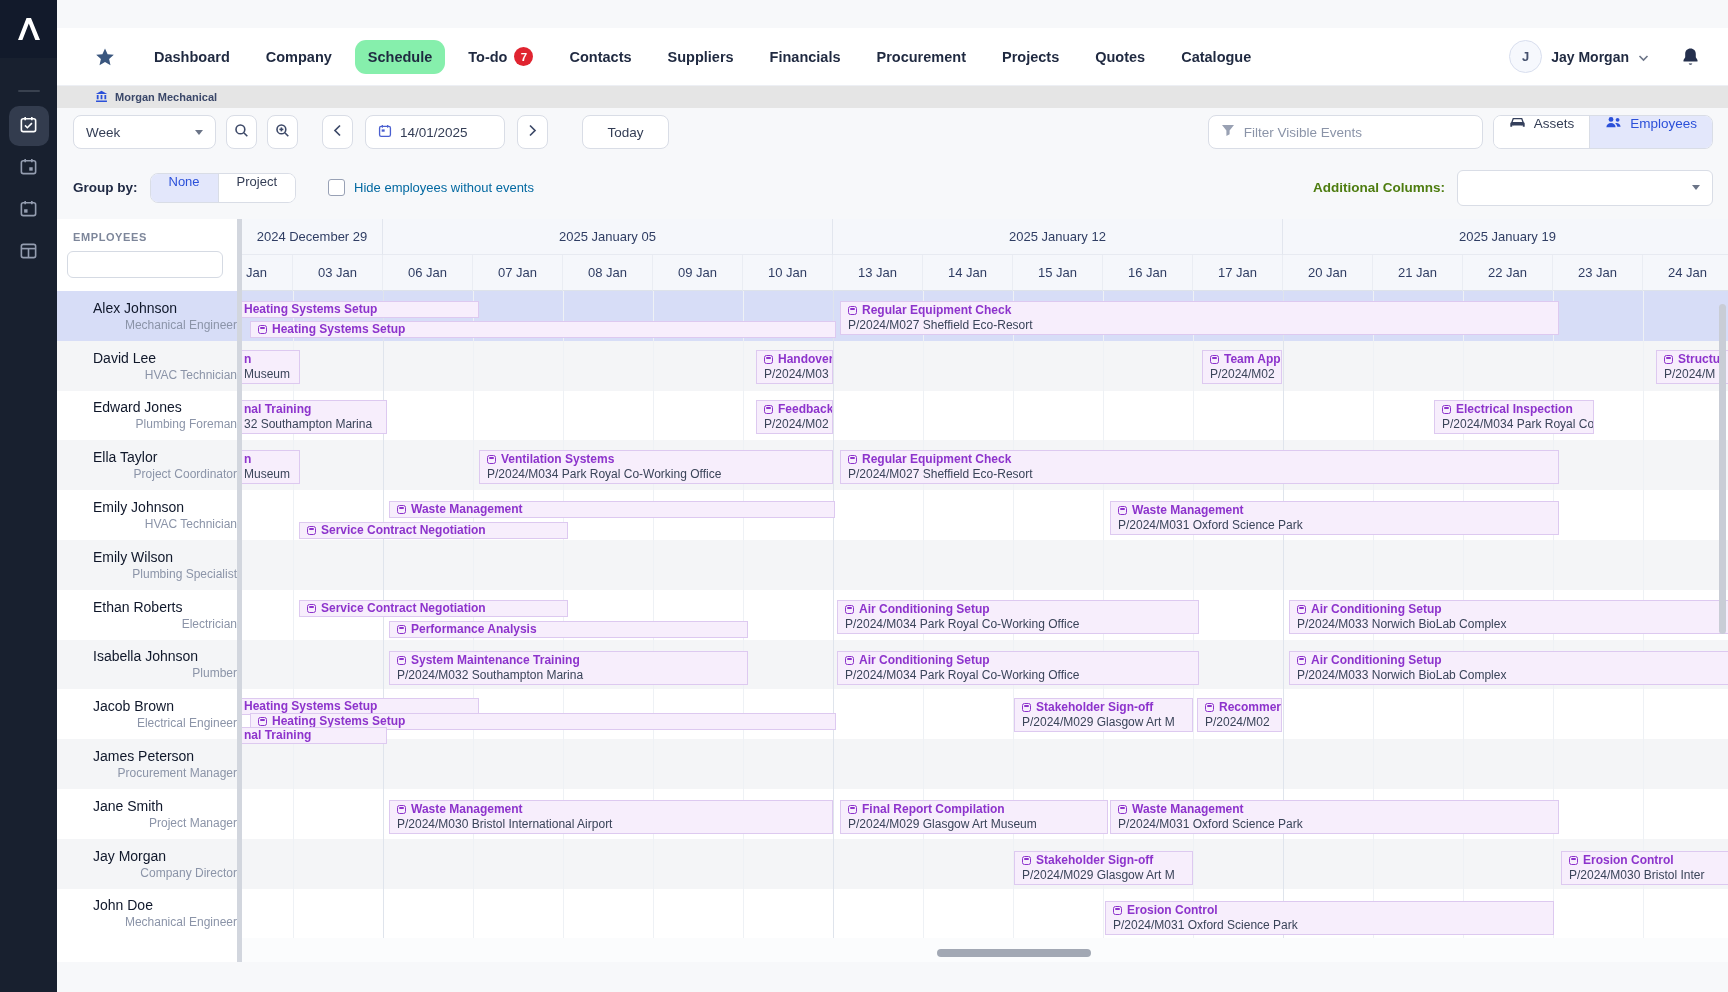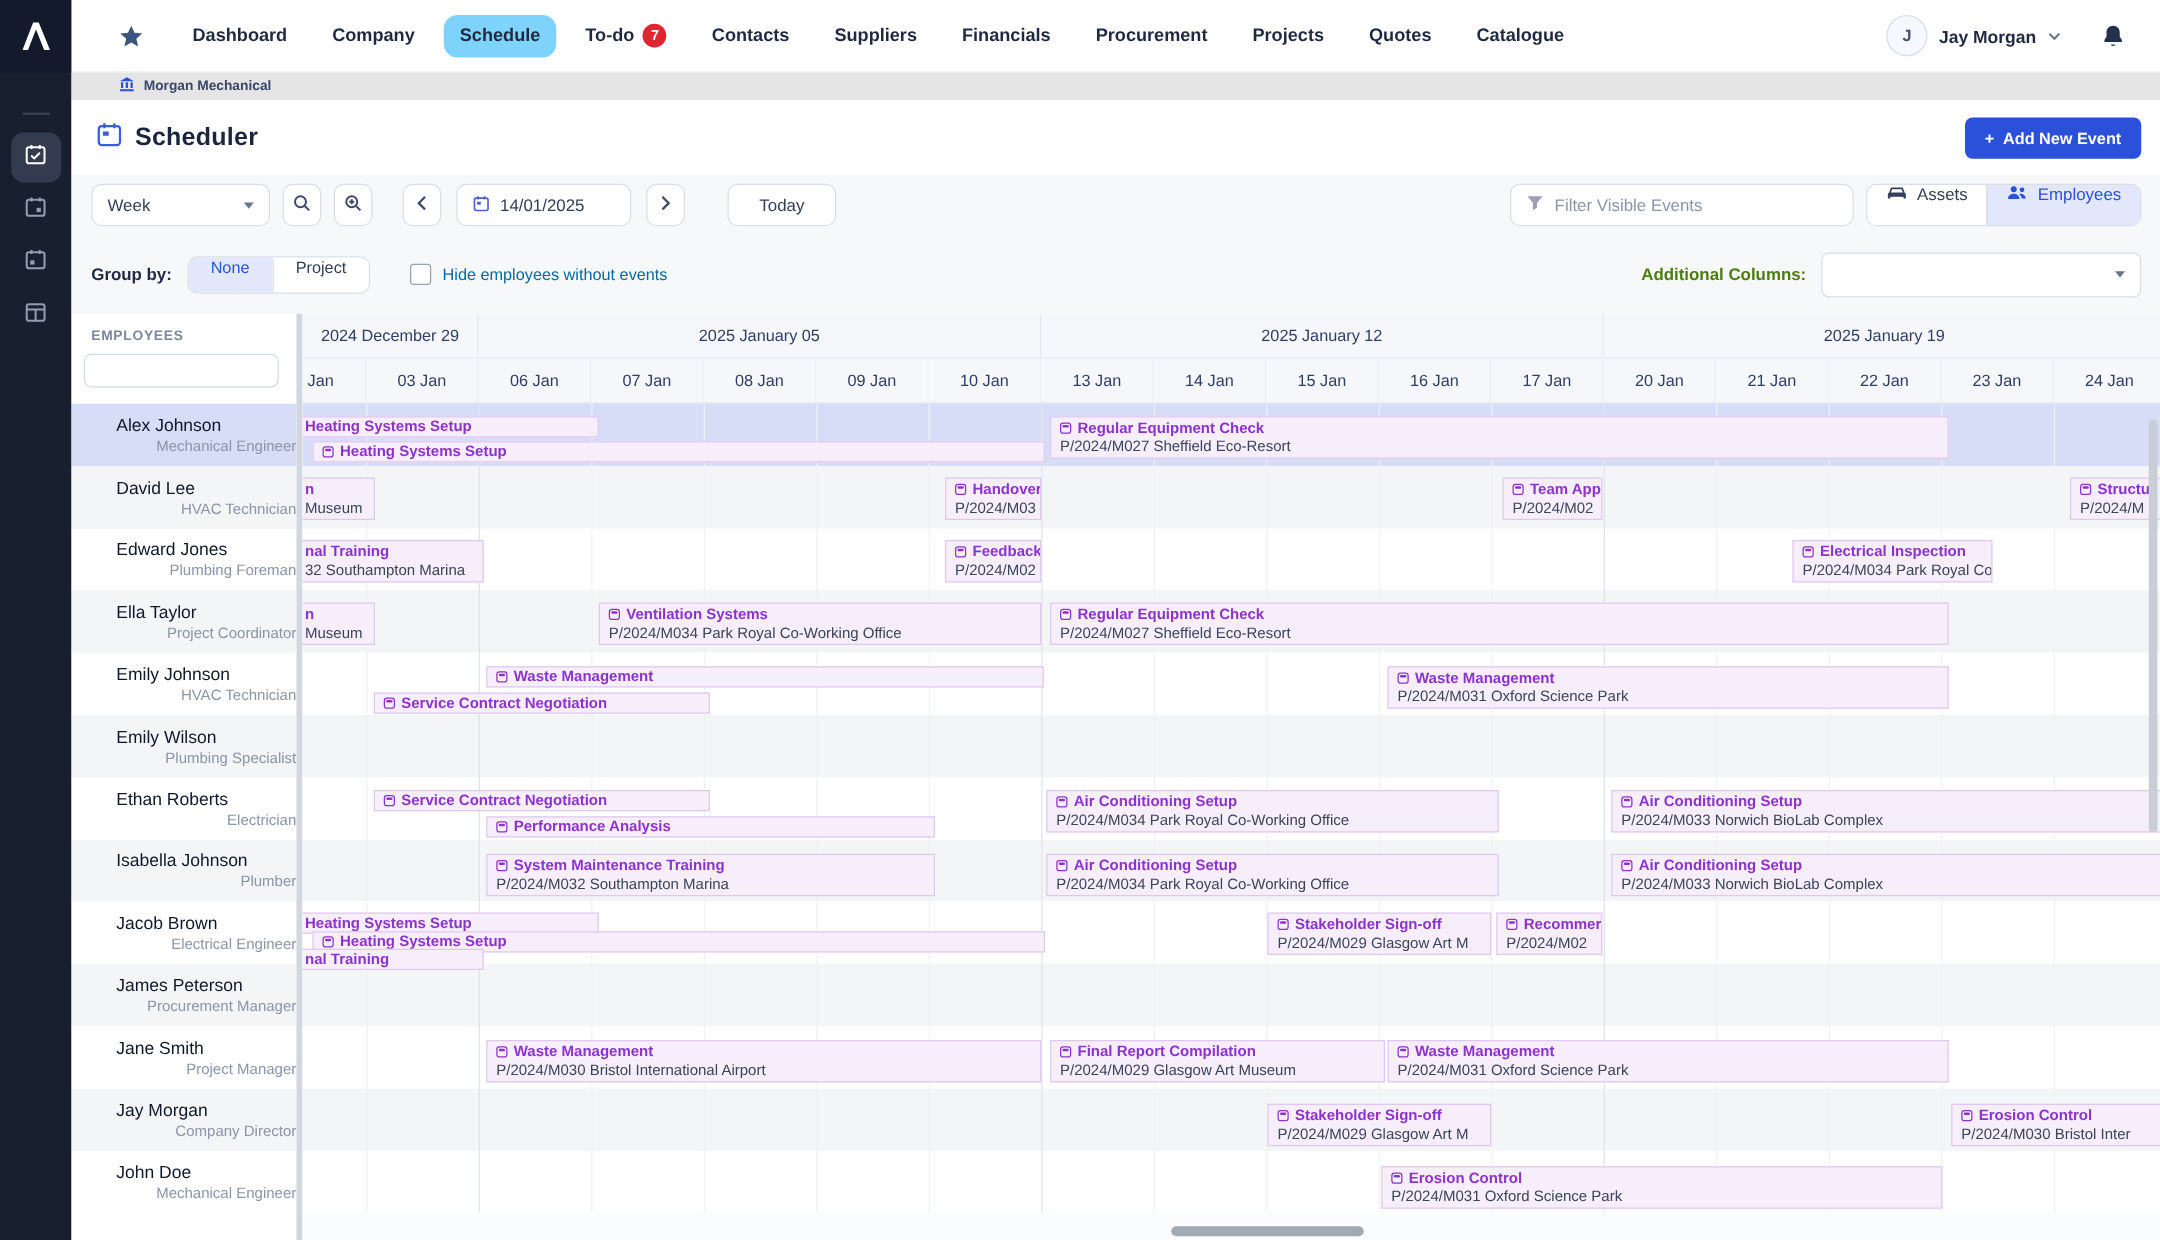--- a/index.html
+++ b/index.html
@@ -12,25 +12,25 @@
   .logo { width:57px; height:58px; background:#121a2b; display:flex; align-items:center; justify-content:center; }
   .sb-divider { margin:32px auto 14px; width:22px; height:2px; background:#39414f; border-radius:1px; }
   .sb-btn { width:40px; height:40px; margin:2px auto; border-radius:10px; display:flex; align-items:center; justify-content:center; }
   .sb-btn svg { stroke:#949db0; }
   .sb-btn.active { background:#333c4e; }
   .sb-btn.active svg { stroke:#ffffff; }
 
   .main { position:absolute; left:57px; top:0; width:1671px; height:992px; }
 
   
-  .topnav { height:58px; background:#fff; display:flex; align-items:center; padding-left:38px; border-bottom:1px solid #edeff4; }
+  .topnav { height:58px; background:#fff; display:flex; align-items:center; padding-left:38px; border-bottom:1px solid #edeff4;margin-top:28px; }
   .star { display:flex; margin-right:26px; }
   .nav-items { display:flex; align-items:center; gap:10px; }
   .nav-item { padding:9px 13px; font-size:14.5px; font-weight:700; color:#1f2940; border-radius:9px; display:flex; align-items:center; gap:7px; cursor:pointer; }
-  .nav-item.active { background:#7dd3fc;border-radius:11px; }
+  .nav-item.active { background:#86efac;border-radius:11px; }
   .badge { min-width:19px; height:19px; border-radius:10px; background:var(--badge-red,#e02430); color:#fff; font-size:11.5px; font-weight:700; display:flex; align-items:center; justify-content:center; padding:0 5px; }
   .user { margin-left:auto; display:flex; align-items:center; gap:9px; cursor:pointer; }
   .avatar { width:33px; height:33px; border-radius:50%; background:#f6f8fd; border:1px solid #d8deee; color:#46526e; font-size:13px; font-weight:700; display:flex; align-items:center; justify-content:center; }
   .uname { font-size:14px; font-weight:700; color:#1f2940; }
   .bell { margin:0 28px 0 32px; display:flex; }
 
   
   .breadcrumb { height:22px; background:#e5e5e5; display:flex; align-items:center; padding-left:38px; gap:7px; font-size:11px; font-weight:700; color:#3a4769; }
 
   
@@ -205,33 +205,20 @@
       </span>
     </header>
 
     <div class="breadcrumb">
       <span><svg width="13" height="13" viewBox="0 0 16 16">
             <path d="M8 1 1 4.8h14L8 1zM2.2 6h2.2v5.5H2.2zM6.9 6h2.2v5.5H6.9zM11.6 6h2.2v5.5h-2.2zM1.3 12.8h13.4v1.9H1.3z" fill="#2b50d9"></path>
           </svg></span>
       <span>Morgan Mechanical</span>
     </div>
 
-    <div class="pagehead">
-      <span><svg width="21" height="21" viewBox="0 0 21 21" fill="none" stroke="#3b5be0" stroke-width="1.8">
-            <rect x="2" y="3.8" width="17" height="15.2" rx="2.4"></rect>
-            <line x1="6.5" y1="1.5" x2="6.5" y2="5.5"></line>
-            <line x1="14.5" y1="1.5" x2="14.5" y2="5.5"></line>
-            <rect x="5.4" y="8.2" width="4.6" height="3.4" fill="#3b5be0" stroke="none"></rect>
-          </svg></span>
-      <h1>Scheduler</h1>
-      <button class="addbtn">
-        <span>+</span>
-        <span>Add New Event</span>
-      </button>
-    </div>
 
     <div class="toolrow">
       <div class="ctl week-sel">
         <span>Week</span>
         <span class="caret"></span>
       </div>
       <div class="ctl sq">
         <span><svg width="15" height="15" viewBox="0 0 15 15" fill="none" stroke="#3d4968" stroke-width="1.6">
               <circle cx="6.4" cy="6.4" r="4.4"></circle>
               <line x1="9.8" y1="9.8" x2="13.3" y2="13.3"></line>

